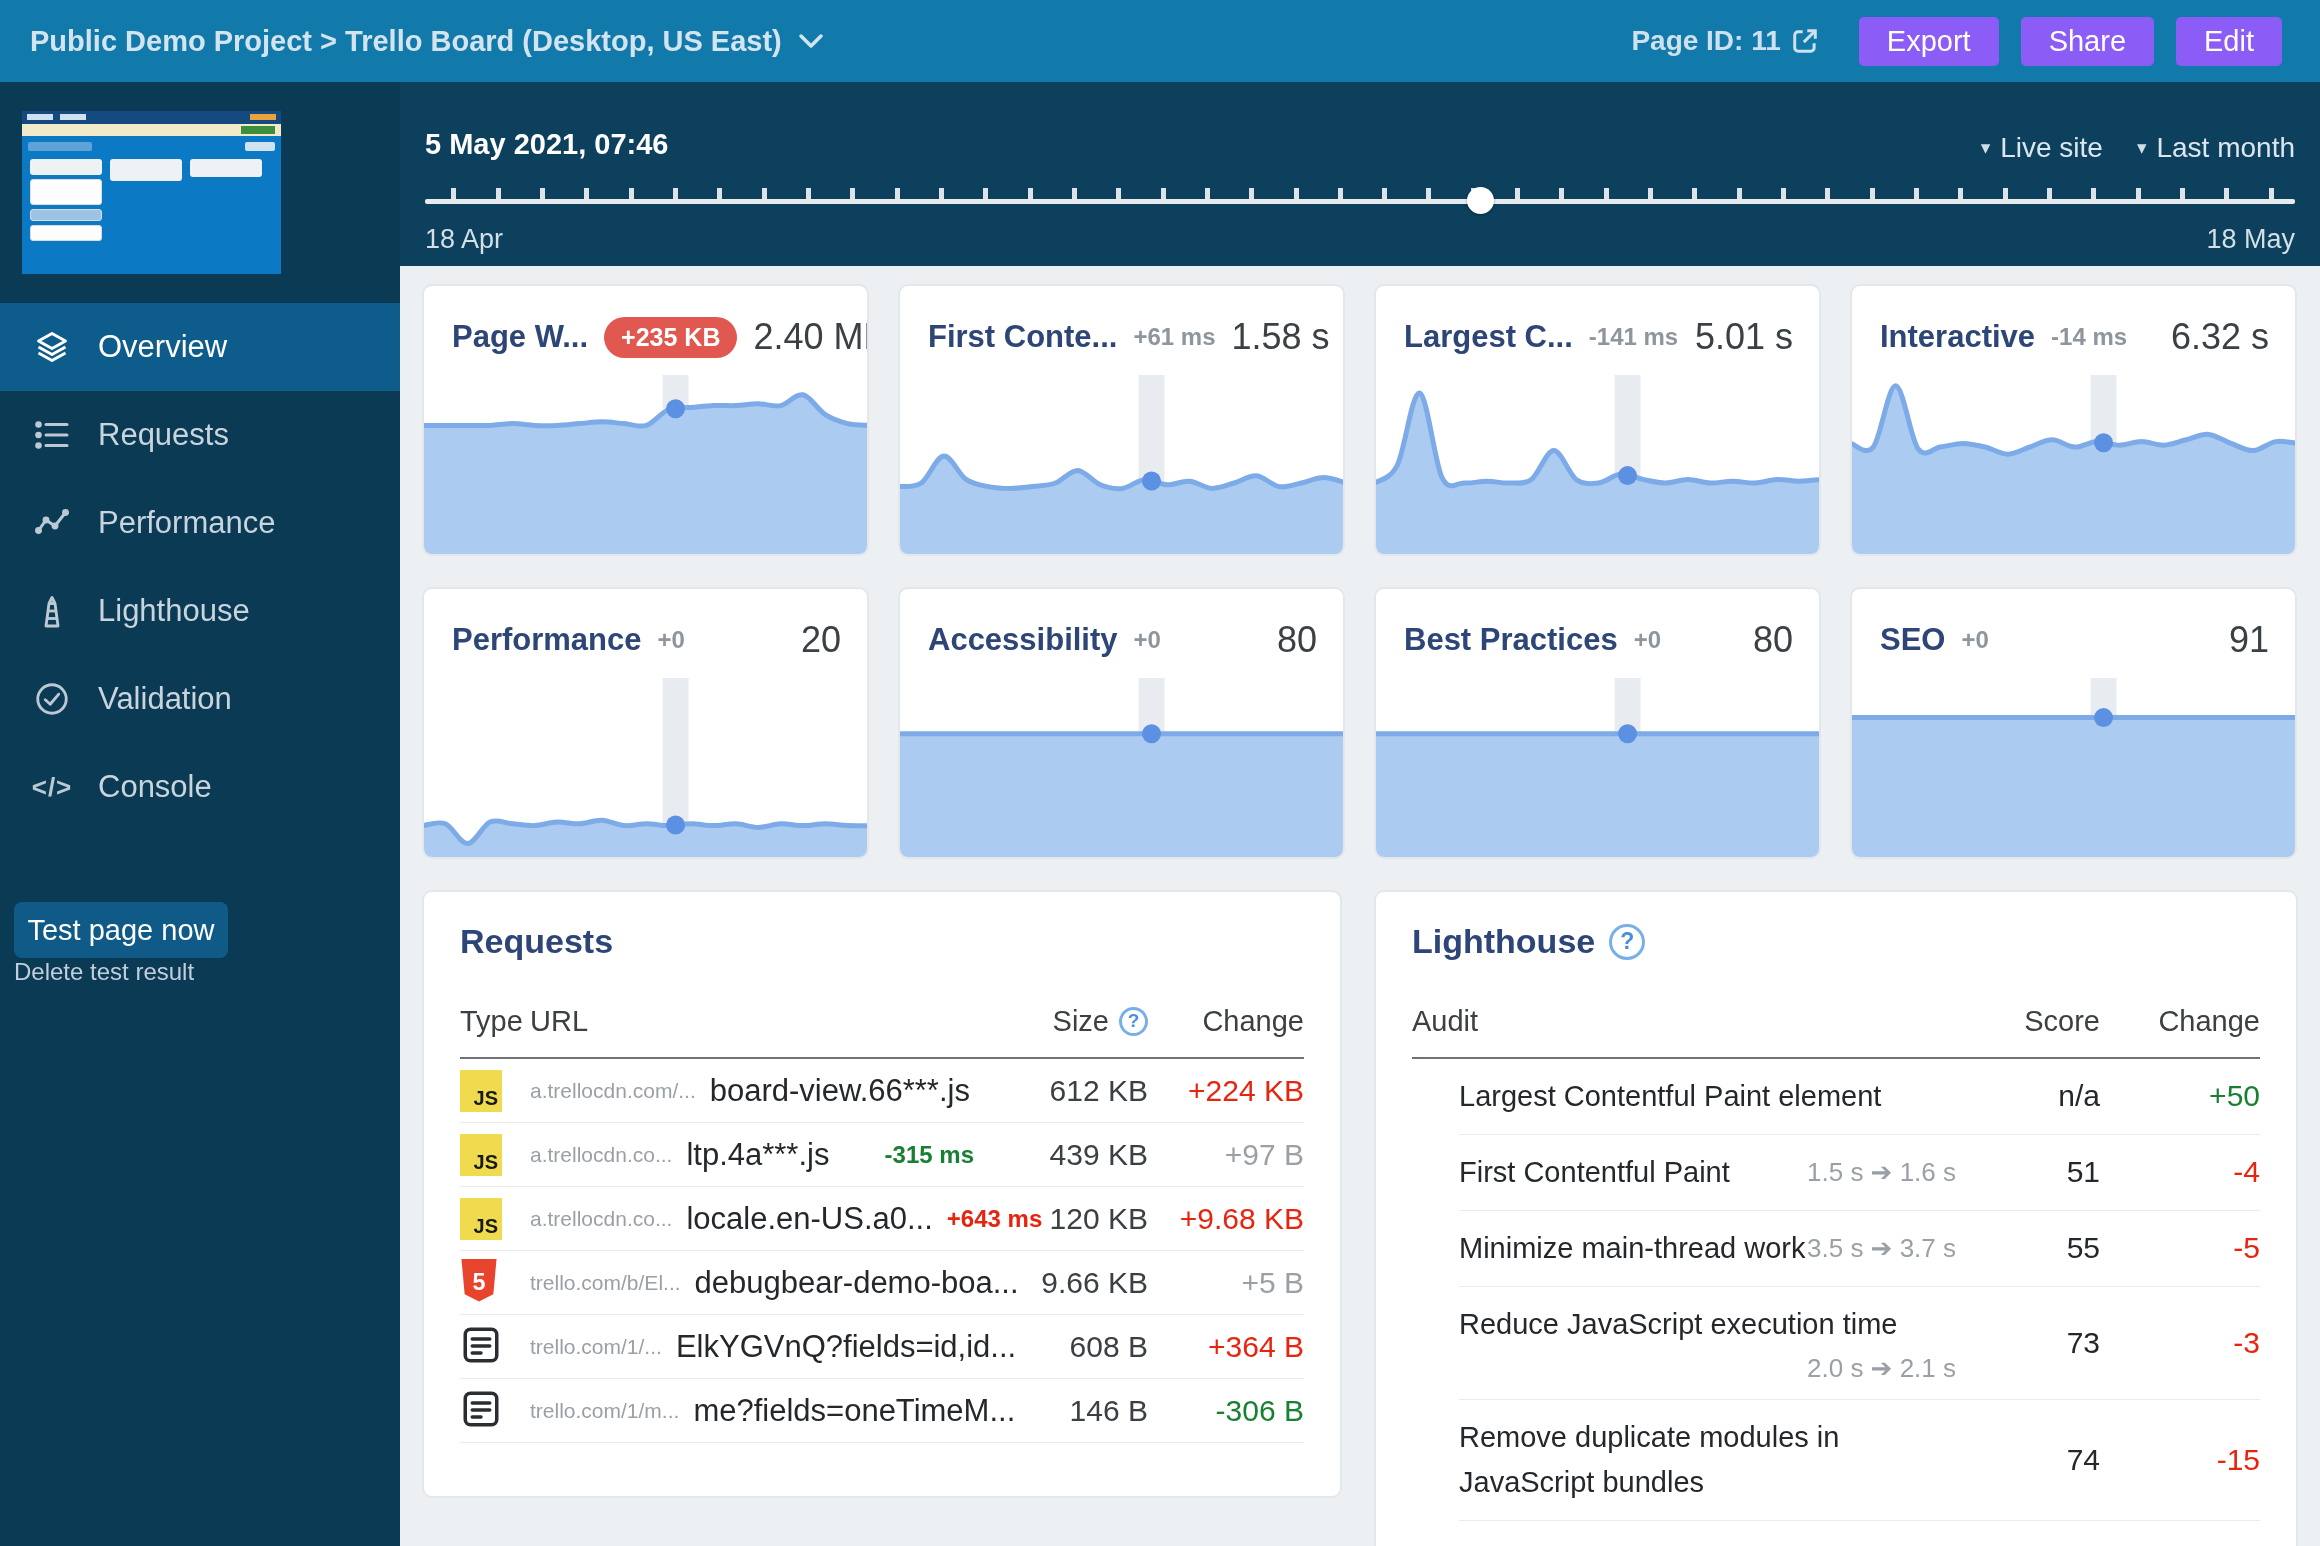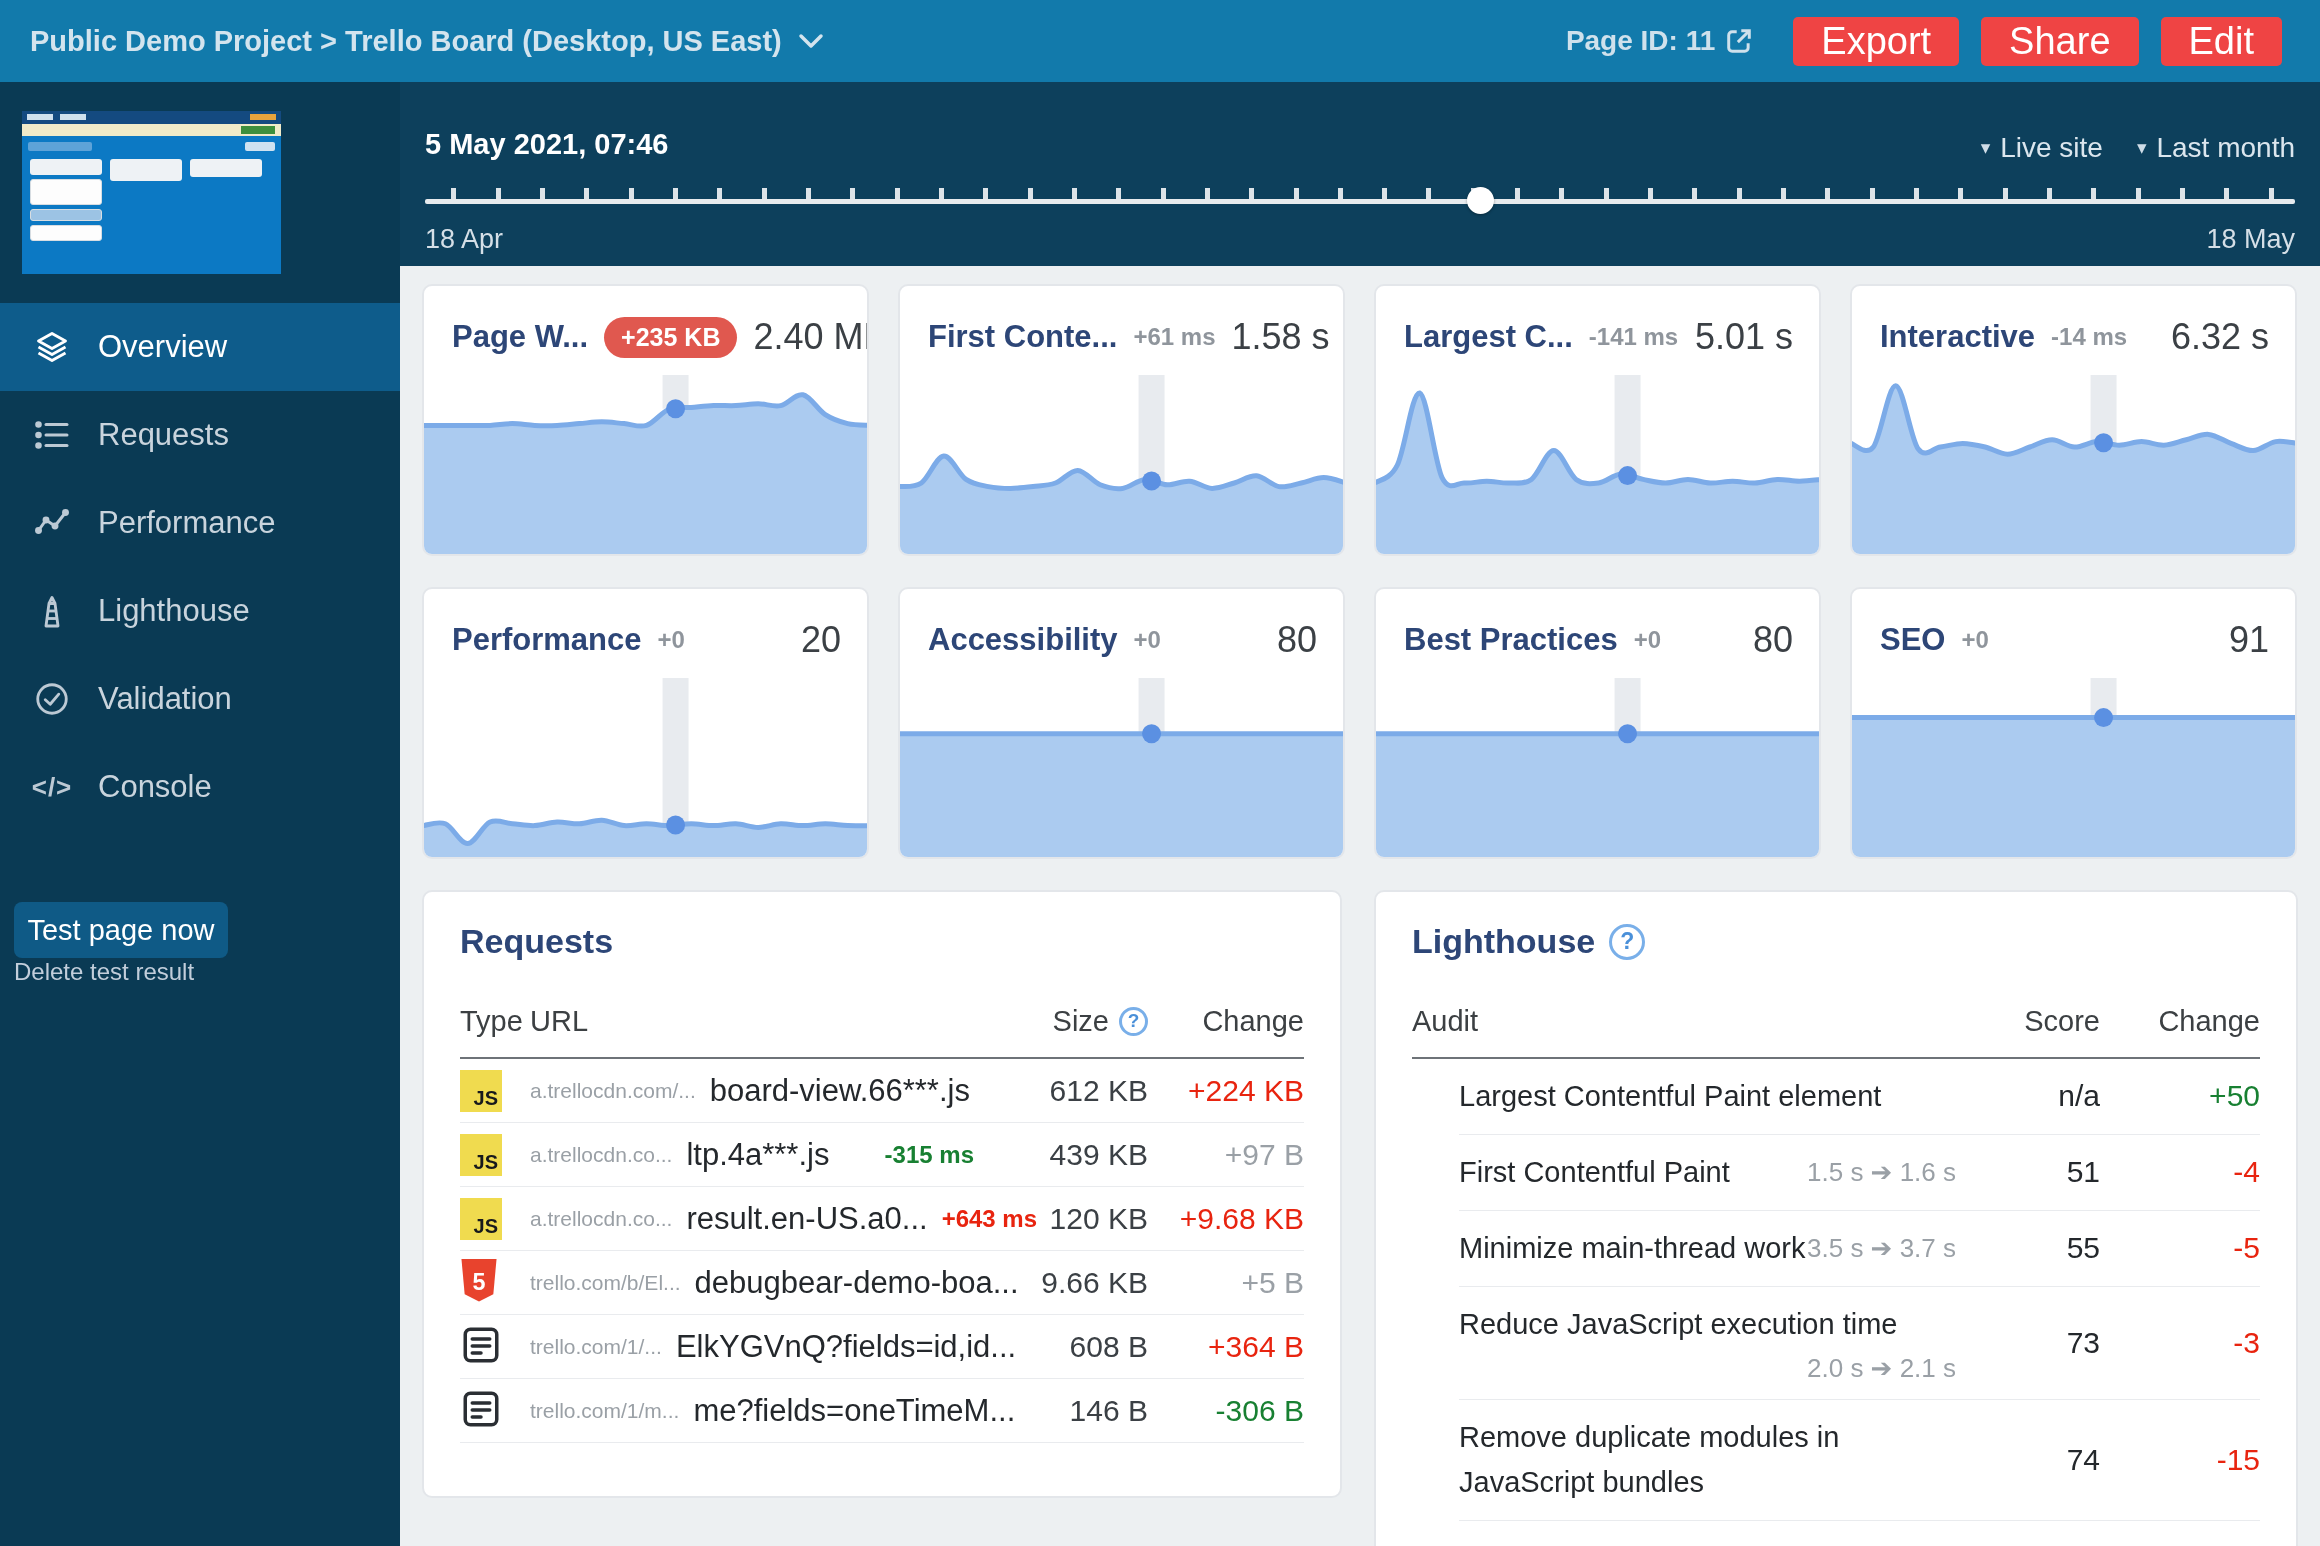--- a/index.html
+++ b/index.html
@@ -6,21 +6,21 @@
   html,body { width:2320px; height:1546px; overflow:hidden; background:#edf0f2;
               font-family:"Liberation Sans", sans-serif; }
 
   
   .topbar { position:absolute; left:0; top:0; width:2320px; height:82px; background:#127aab;
             display:flex; align-items:center; padding:0 38px 0 30px; z-index:5; }
   .breadcrumb { color:#d3e4ee; font-size:29px; font-weight:bold; display:flex; align-items:center; gap:16px; cursor:pointer; }
   .topbar-right { margin-left:auto; display:flex; align-items:center; gap:22px; }
   .pageid-wrap { display:flex; align-items:center; gap:8px; margin-right:16px; }
   .pageid { color:#cfe1ec; font-size:28px; font-weight:bold; }
-  .tb-btn { background:#ef4444; color:#fff; border:none; font-family:inherit; font-size:38px;
+  .tb-btn { background:#8b5cf6; color:#fff; border:none; font-family:inherit; font-size:29px;
             height:49px; padding:0 28px; border-radius:5px; cursor:pointer; }
 
   
   .sidebar { position:absolute; left:0; top:82px; width:400px; height:1464px; background:#0a3a54; }
   .thumb { position:absolute; left:22px; top:29px; width:259px; height:163px; background:#0c79c4; overflow:hidden; }
   .thumb .bar1 { position:absolute; left:0; top:0; width:100%; height:13px; background:#144a80; }
   .thumb .bar1 .chip { position:absolute; top:3px; width:26px; height:6px; background:#cfe0ee; }
   .thumb .bar2 { position:absolute; left:0; top:13px; width:100%; height:12px; background:#f1ebc9; }
   .thumb .bar2 .chip { position:absolute; top:2px; right:6px; width:34px; height:8px; background:#3d8f3d; }
   .thumb .hdr-l { position:absolute; left:6px; top:31px; width:64px; height:9px; background:#5ea3d8; border-radius:2px; }
@@ -443,21 +443,21 @@
           <span class="url-timing" style="color: rgb(24, 128, 50);">-315 ms</span>
         </span>
         <span class="cell-r">439 KB</span>
         <span class="req-change" style="color: rgb(154, 160, 166);">+97 B</span>
       </div>
 
       <div class="req-grid req-row">
         <span class="ic-js">JS</span>
         <span class="url-cell">
           <span class="url-prefix">a.trellocdn.co...</span>
-          <span class="url-name">result.en-US.a0...</span>
+          <span class="url-name">locale.en-US.a0...</span>
           <span class="url-timing" style="color: rgb(232, 36, 15);">+643 ms</span>
         </span>
         <span class="cell-r">120 KB</span>
         <span class="req-change" style="color: rgb(232, 36, 15);">+9.68 KB</span>
       </div>
 
       <div class="req-grid req-row">
         <span>
           <svg width="38" height="44" viewBox="0 0 26 30">
             <path d="M1 0 h24 l-2.2 24 L13 29 3.2 24 Z" fill="#e8432d"></path>

